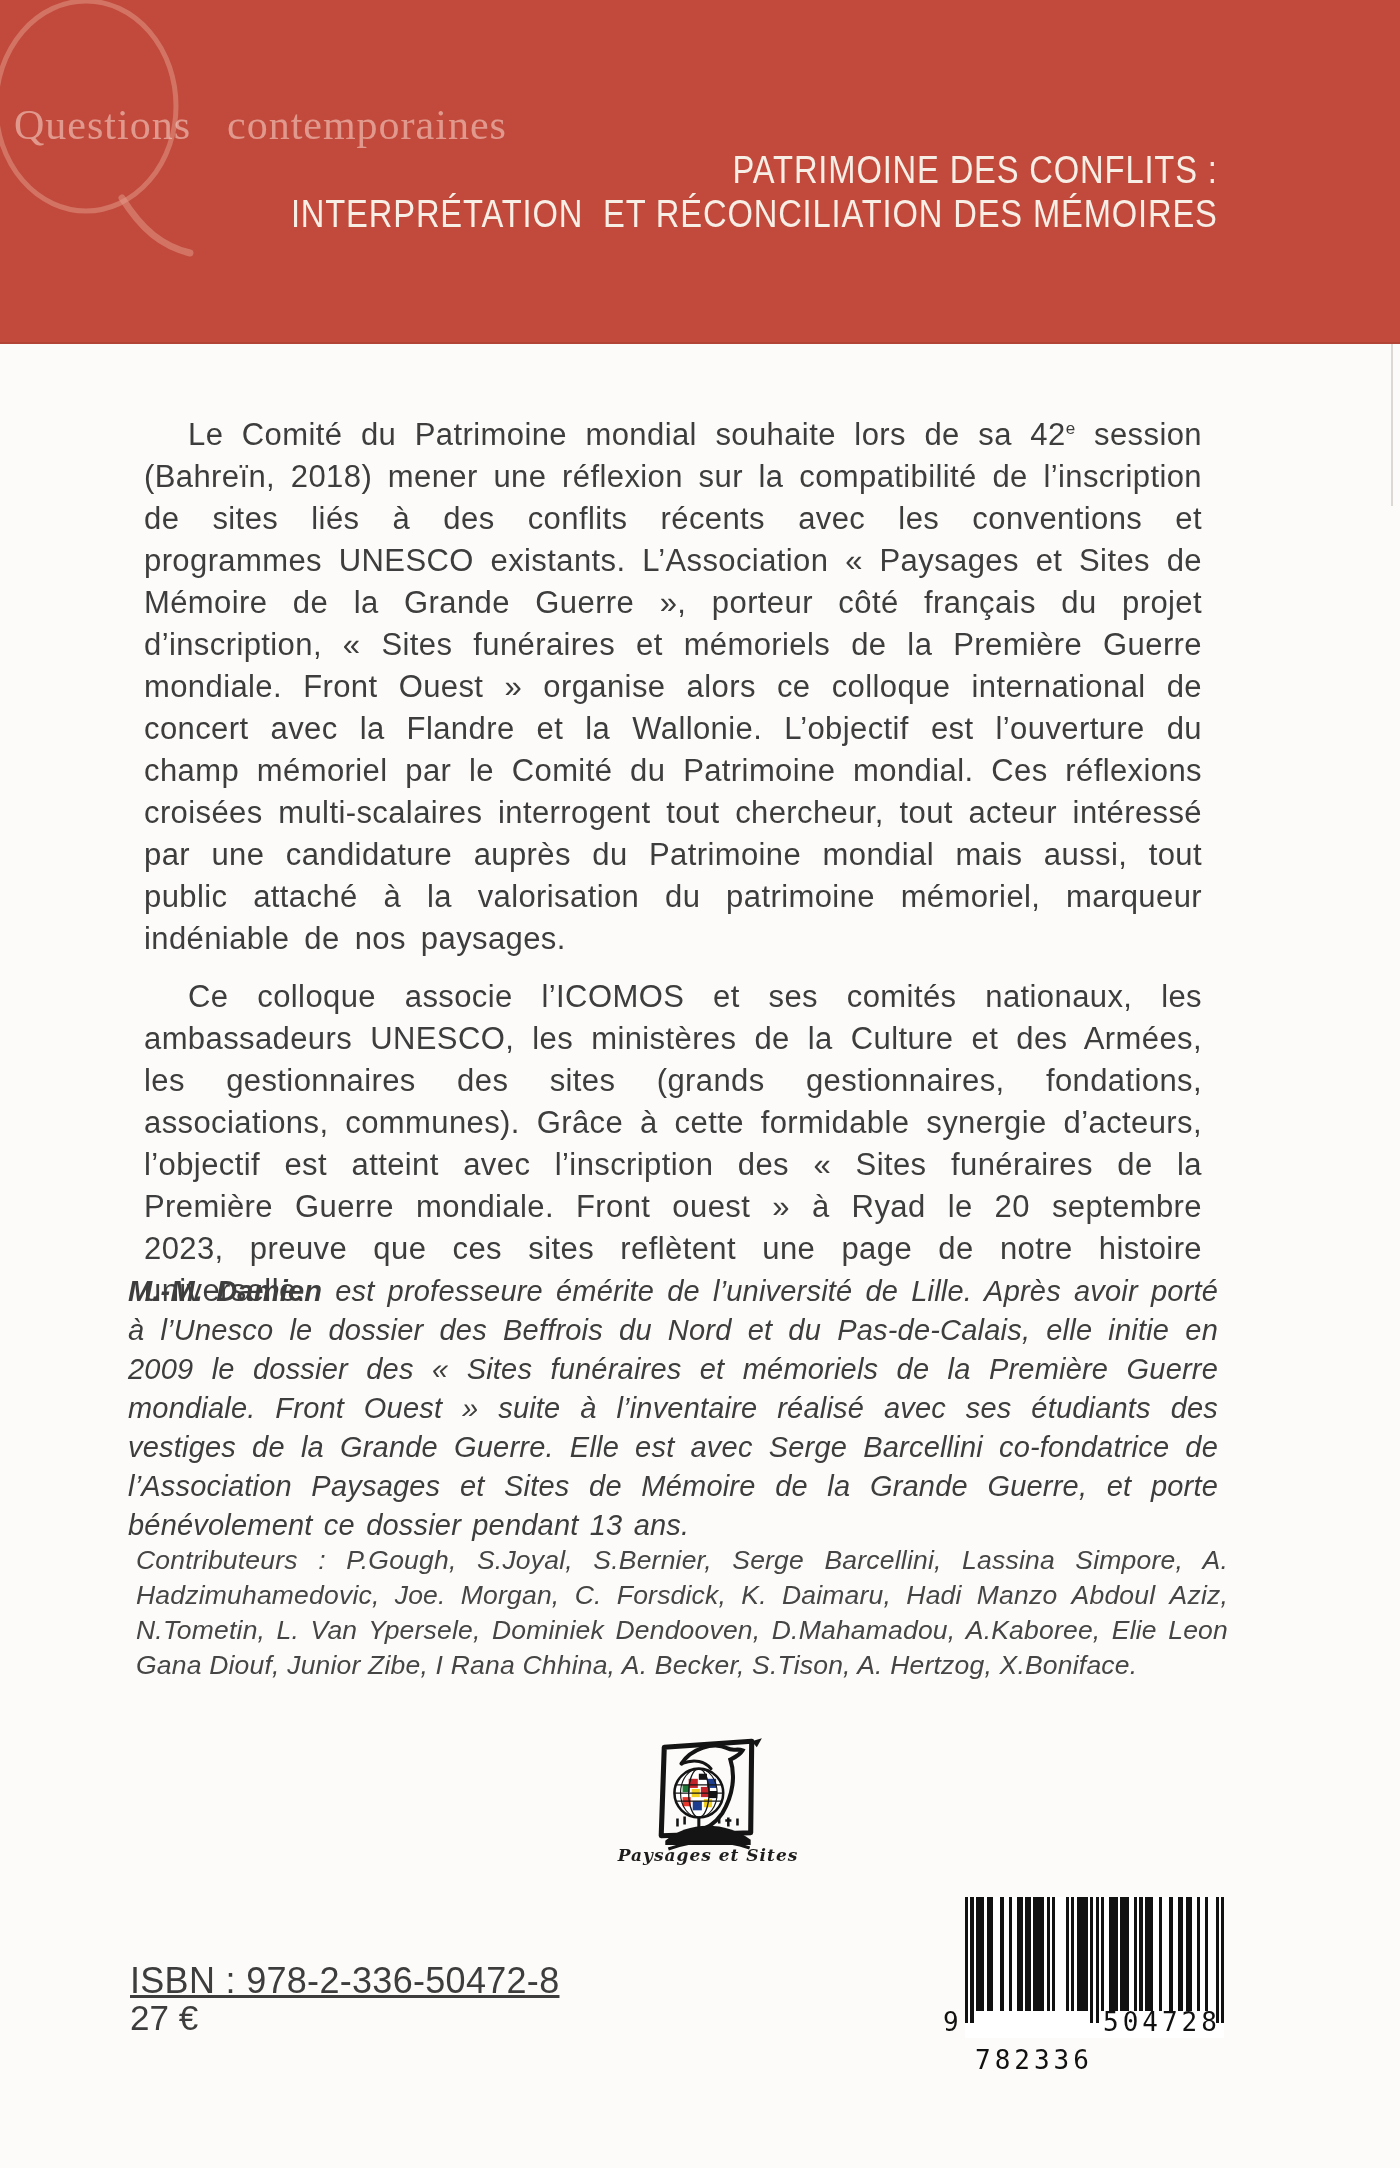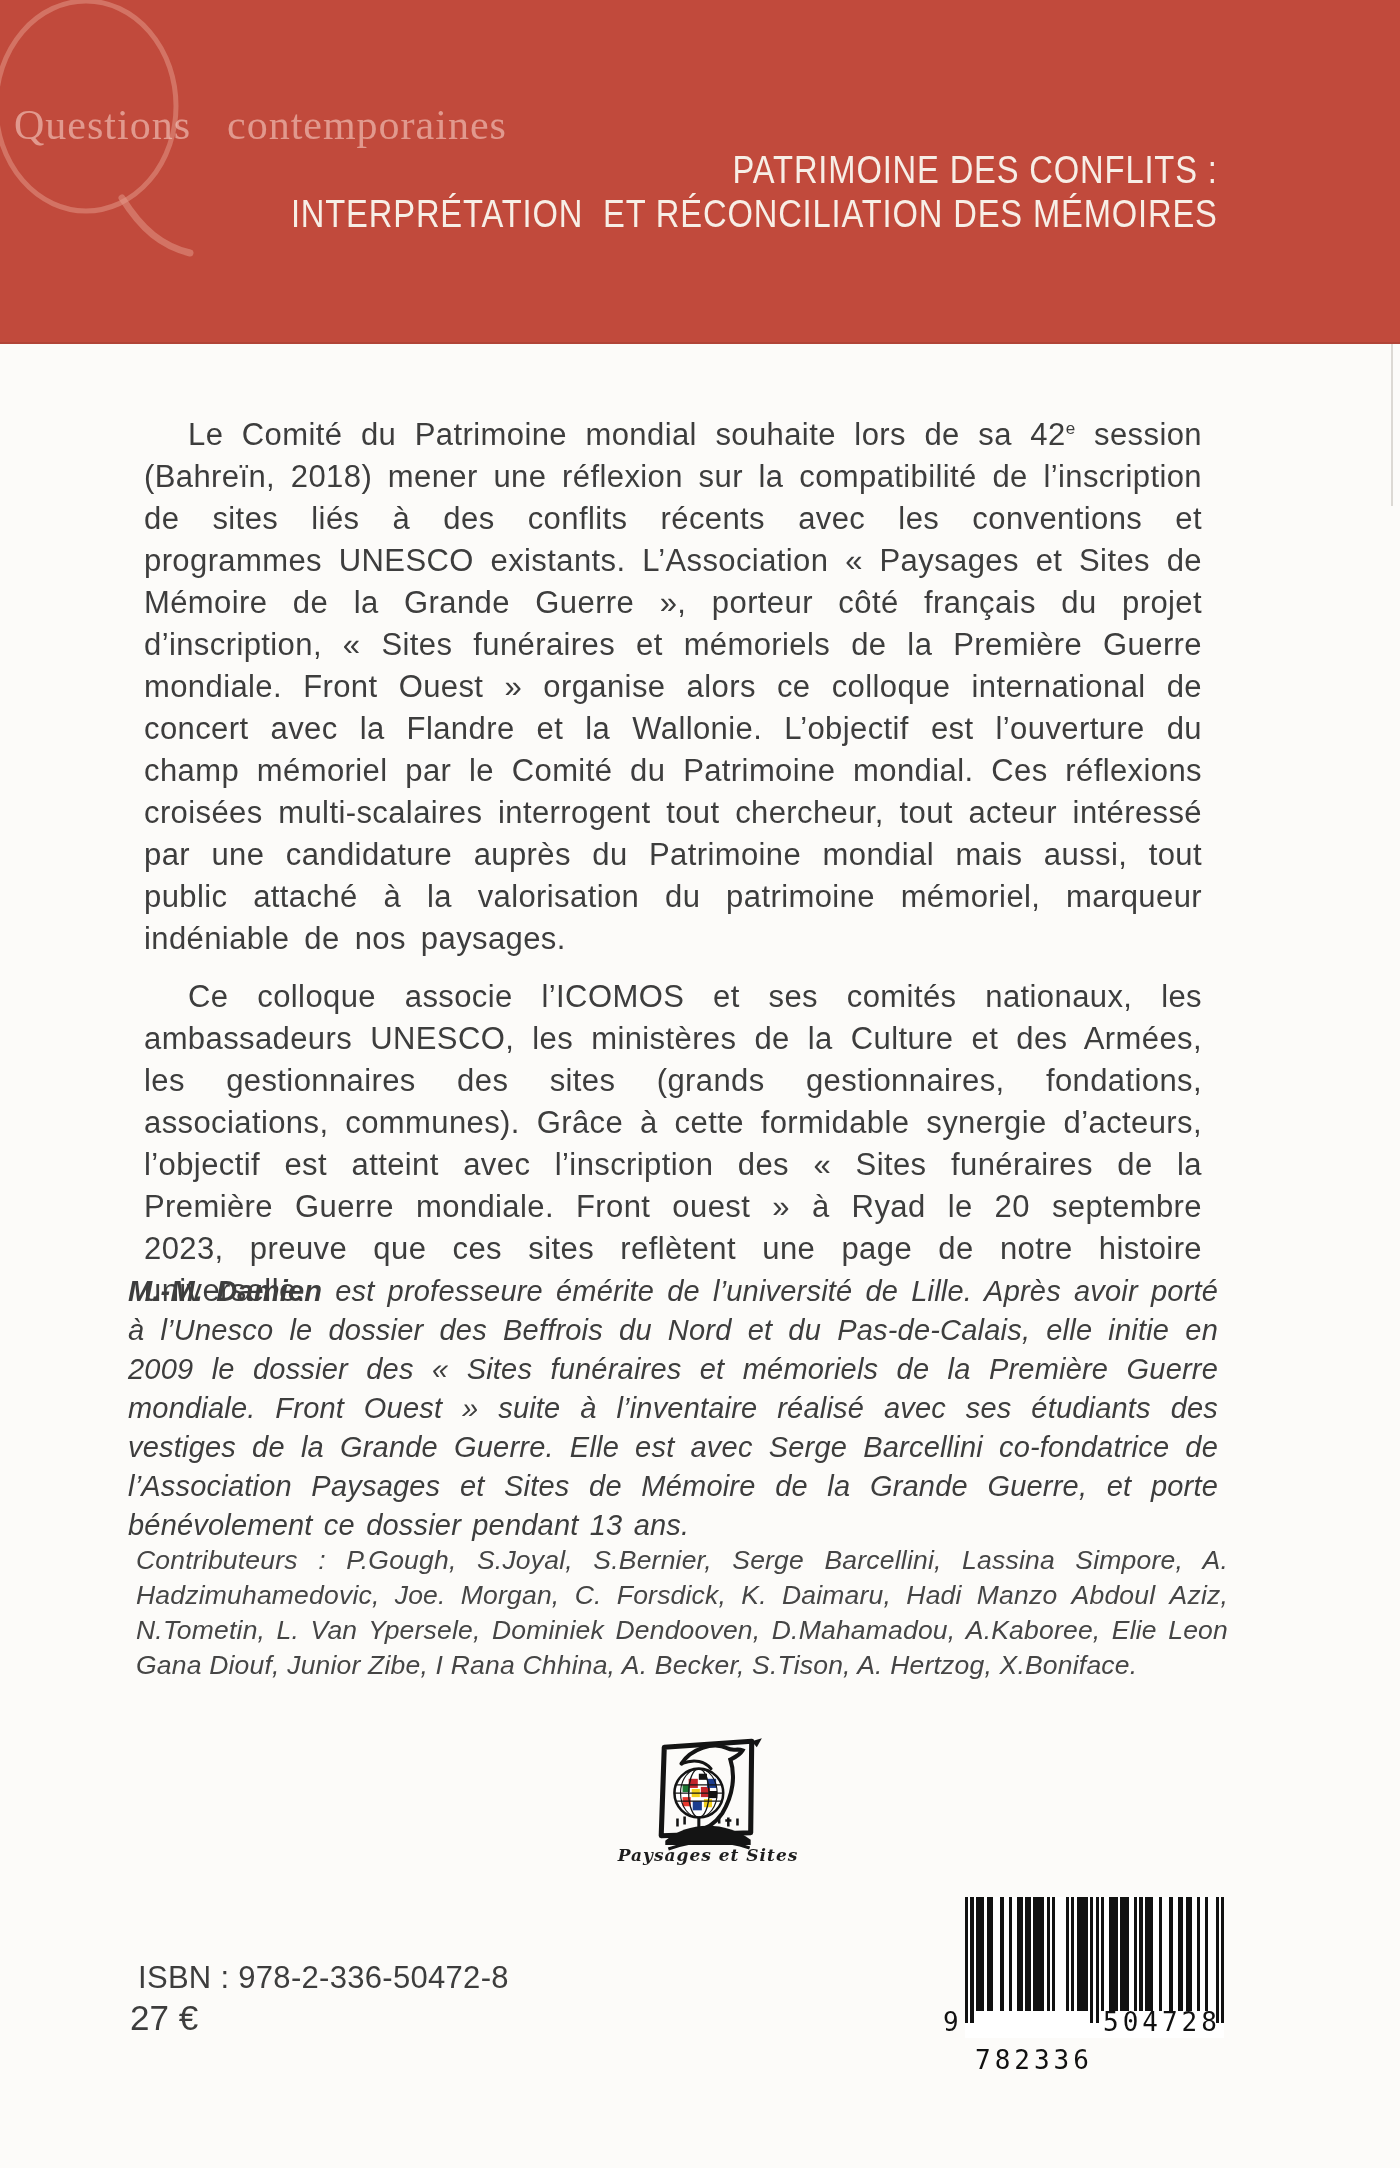--- a/index.html
+++ b/index.html
@@ -64,21 +64,21 @@
     position:absolute; left:588px; top:1845px; width:240px; text-align:center;
     font-family:"DejaVu Serif", serif; font-style:italic; font-weight:bold;
     font-size:17px; color:#1d1d1d; letter-spacing:1px;
   }
 
   
   .illu-note {
     position:absolute; left:130px; top:1880px;
     font-size:25.5px; line-height:27px; color:#474747; letter-spacing:0.2px;
   }
-  .isbn { position:absolute; left:138px; top:1960px; font-size:31px; color:#3d3d3d; letter-spacing:0.3px; }
+  .isbn { position:absolute; left:130px; top:1960px; font-size:36px; color:#3d3d3d; letter-spacing:0.3px;text-decoration:underline; }
   .price { position:absolute; left:130px; top:1998px; font-size:35px; color:#3d3d3d; }
 
   
   .barcode { position:absolute; left:965px; top:1897px; width:259px; height:141px; background:#ffffff; }
   .bars { position:absolute; left:0; top:0; width:259px; height:126px; }
   .bar { position:absolute; top:0; background:#111; }
   .bc-digit, .bc-group {
     position:absolute; top:111px; font-family:"DejaVu Sans Mono", monospace;
     font-size:26px; line-height:28px; color:#111; white-space:nowrap;
   }

